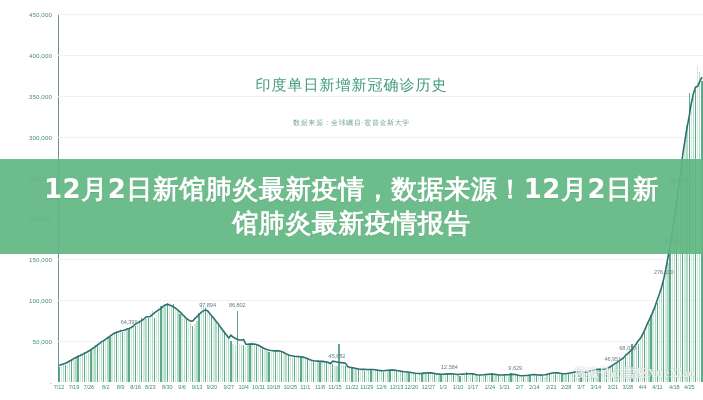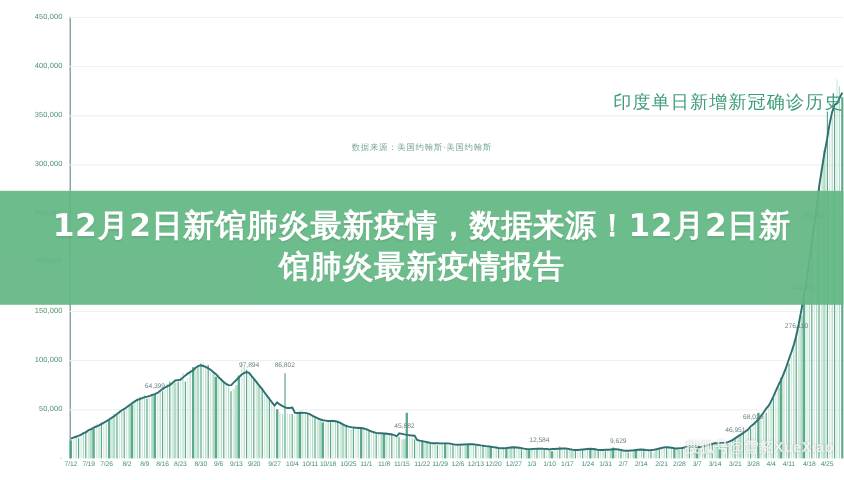--- a/index.html
+++ b/index.html
@@ -64,21 +64,21 @@
     white-space:nowrap;
     transform:translate(-50%,-100%);
     letter-spacing:-.05px;
   }
 
   
   .chart-title{
     position:absolute;
     left:0;right:0;
     top:76px;
-    text-align:right;
+    text-align:center;
     font-size:15px;
     color:#3f9c78;
     letter-spacing:1px;
     font-family:"DejaVu Sans",sans-serif;
   }
   .chart-source{
     position:absolute;
     left:0;right:0;
     top:118px;
     text-align:center;
@@ -112,21 +112,21 @@
   }
 
   
   .watermark{
     position:absolute;
     right:8px; bottom:18px;
     font-size:12px;
     font-weight:bold;
     color:rgba(255,255,255,.78);
     letter-spacing:.4px;
-    font-family:Liberation Sans, sans-serif;
+    font-family:Liberation Serif, serif;
     text-shadow:0 0 2px rgba(120,150,140,.55);
     pointer-events:none;
   }
 </style>
 </head>
 <body>
 
 <div id="stage">
 
   <div class="plot-area">
@@ -517,21 +517,21 @@
       <div class="x-tick" style="left: 537.854px;">3/14</div>
       <div class="x-tick" style="left: 554.827px;">3/21</div>
       <div class="x-tick" style="left: 569.679px;">3/28</div>
       <div class="x-tick" style="left: 584.531px;">4/4</div>
       <div class="x-tick" style="left: 599.383px;">4/11</div>
       <div class="x-tick" style="left: 616.357px;">4/18</div>
       <div class="x-tick" style="left: 631.209px;">4/25</div>
     </div>
 
   <div class="chart-title">印度单日新增新冠确诊历史</div>
-  <div class="chart-source">数据来源：美国约翰斯·美国约翰斯</div>
+  <div class="chart-source">数据来源：全球瞩目·霍普金斯大学</div>
 
   <div class="overlay-band">
     <div class="overlay-text">12月2日新馆肺炎最新疫情，数据来源！12月2日新馆肺炎最新疫情报告</div>
   </div>
 
   <div class="watermark">搜狐号@雪貂XueXiao</div>
 
 </div>
 
 </body></html>

